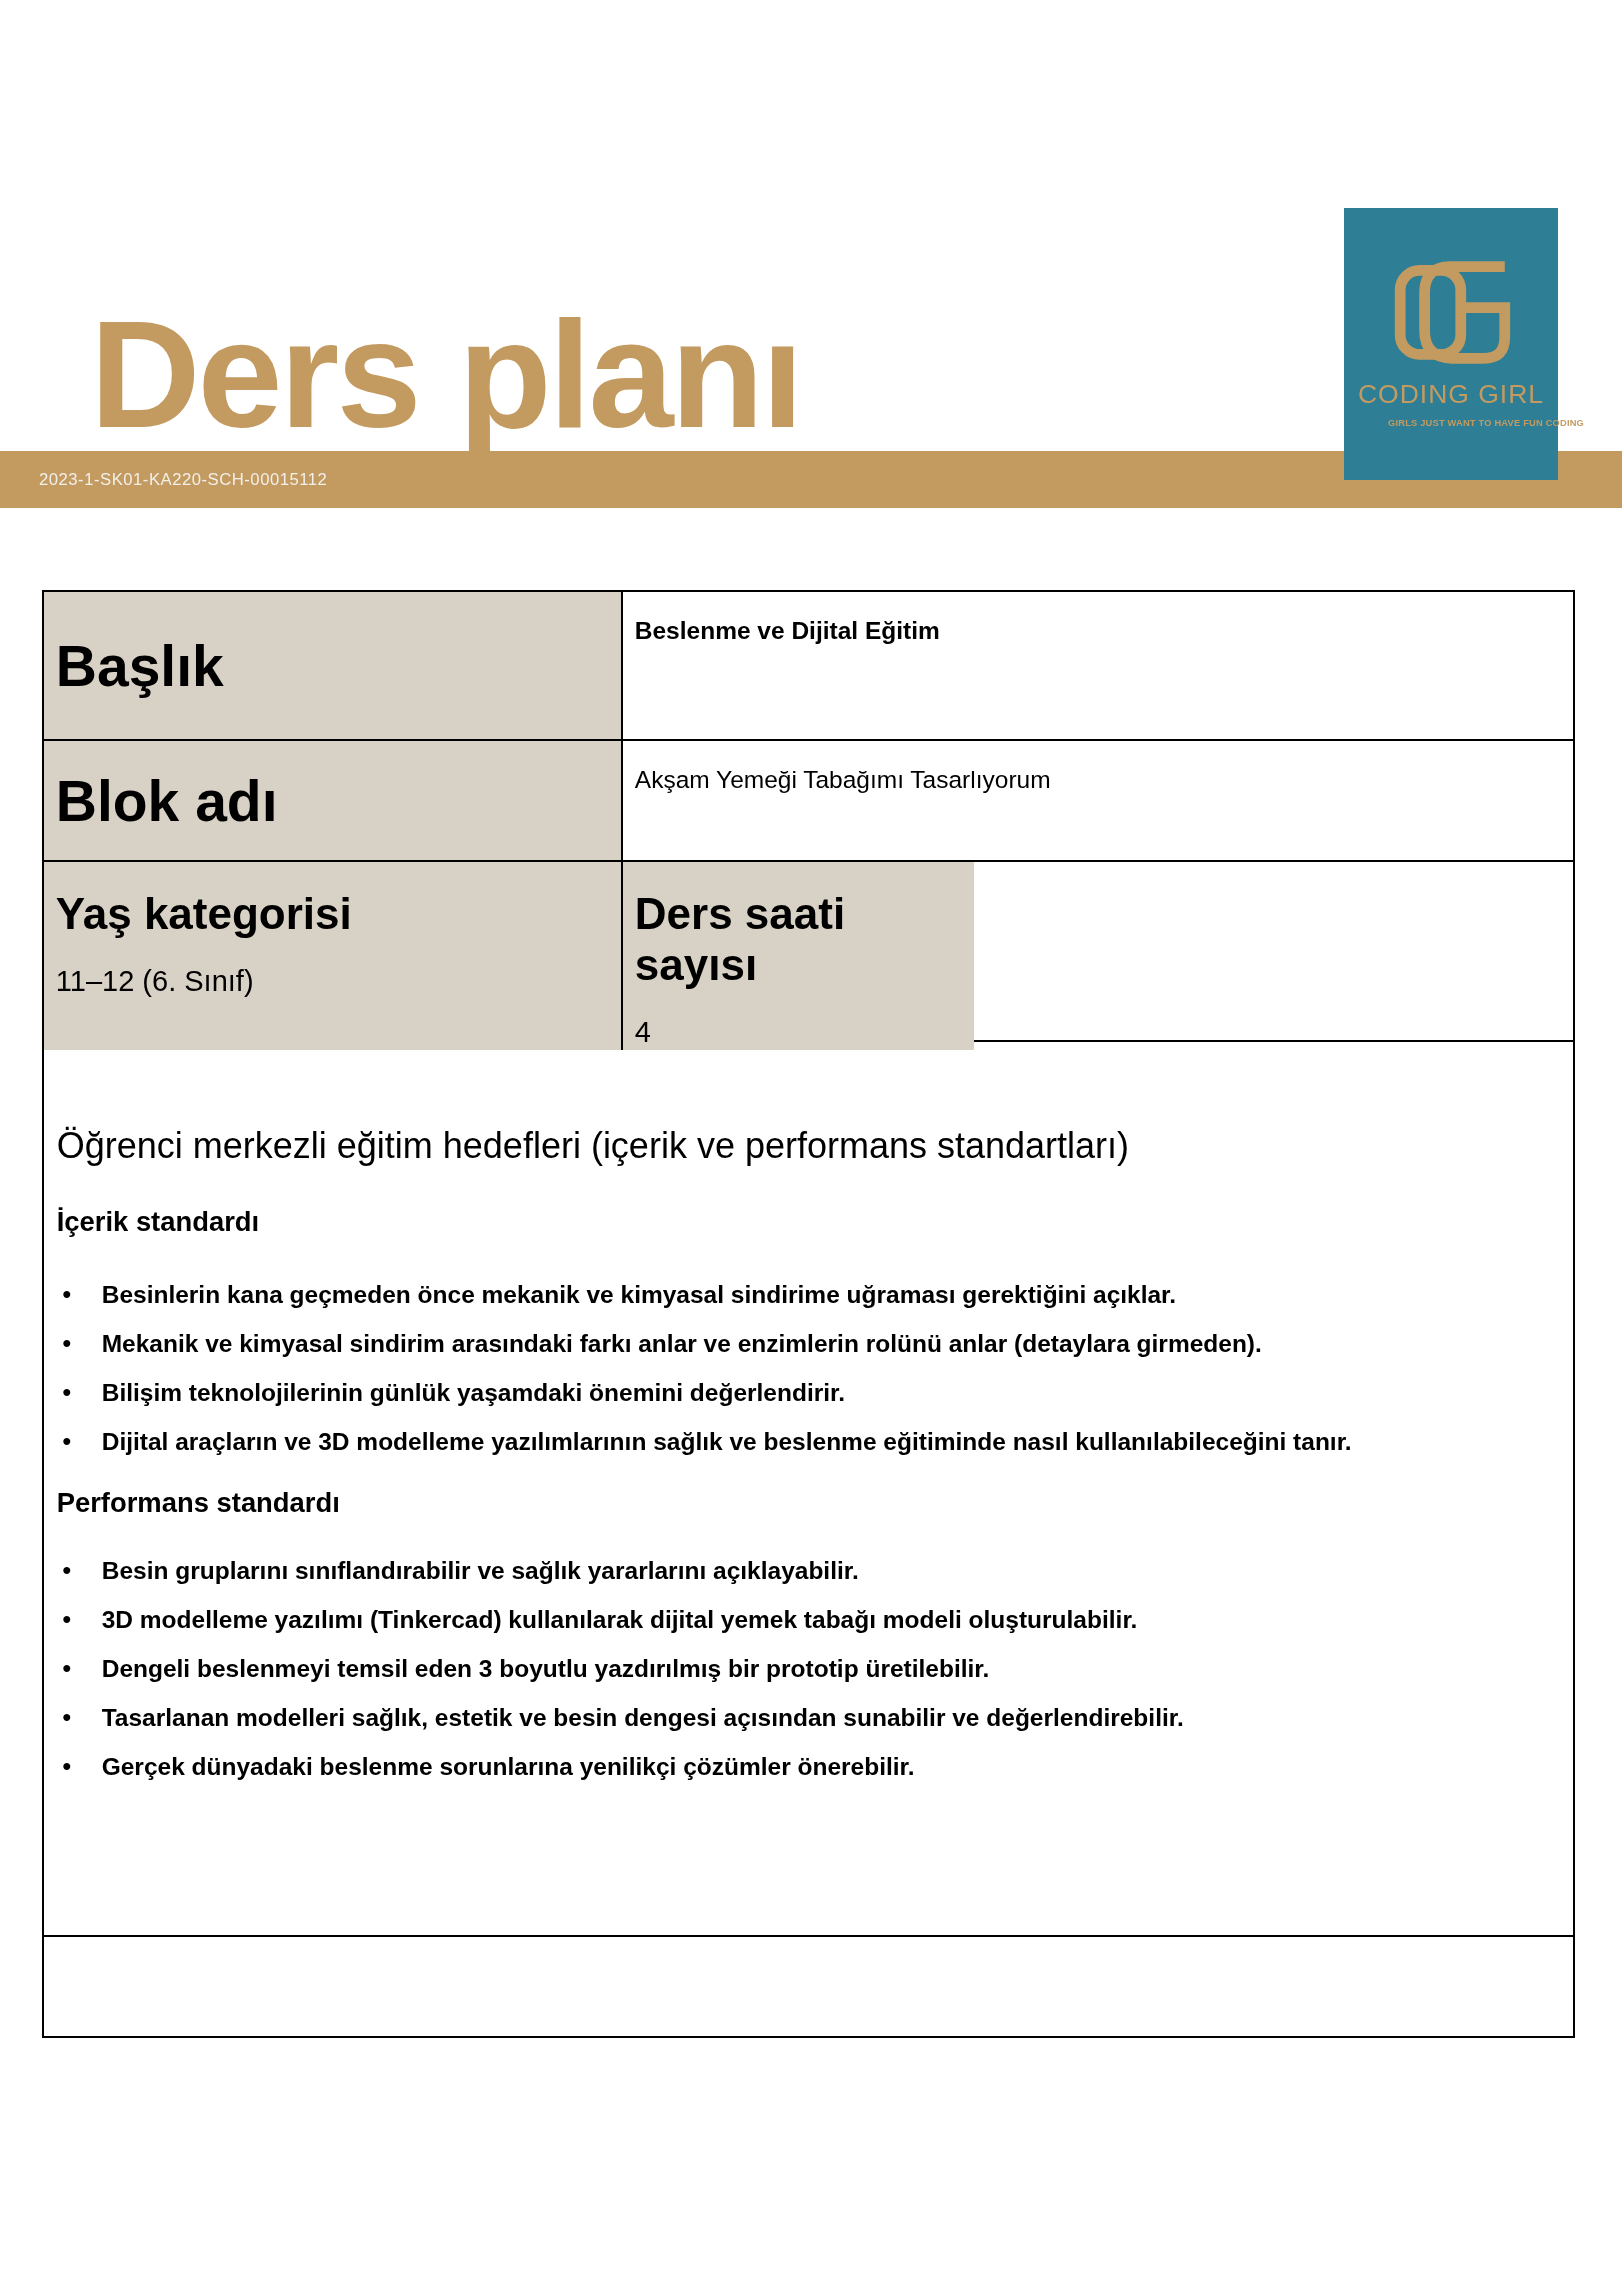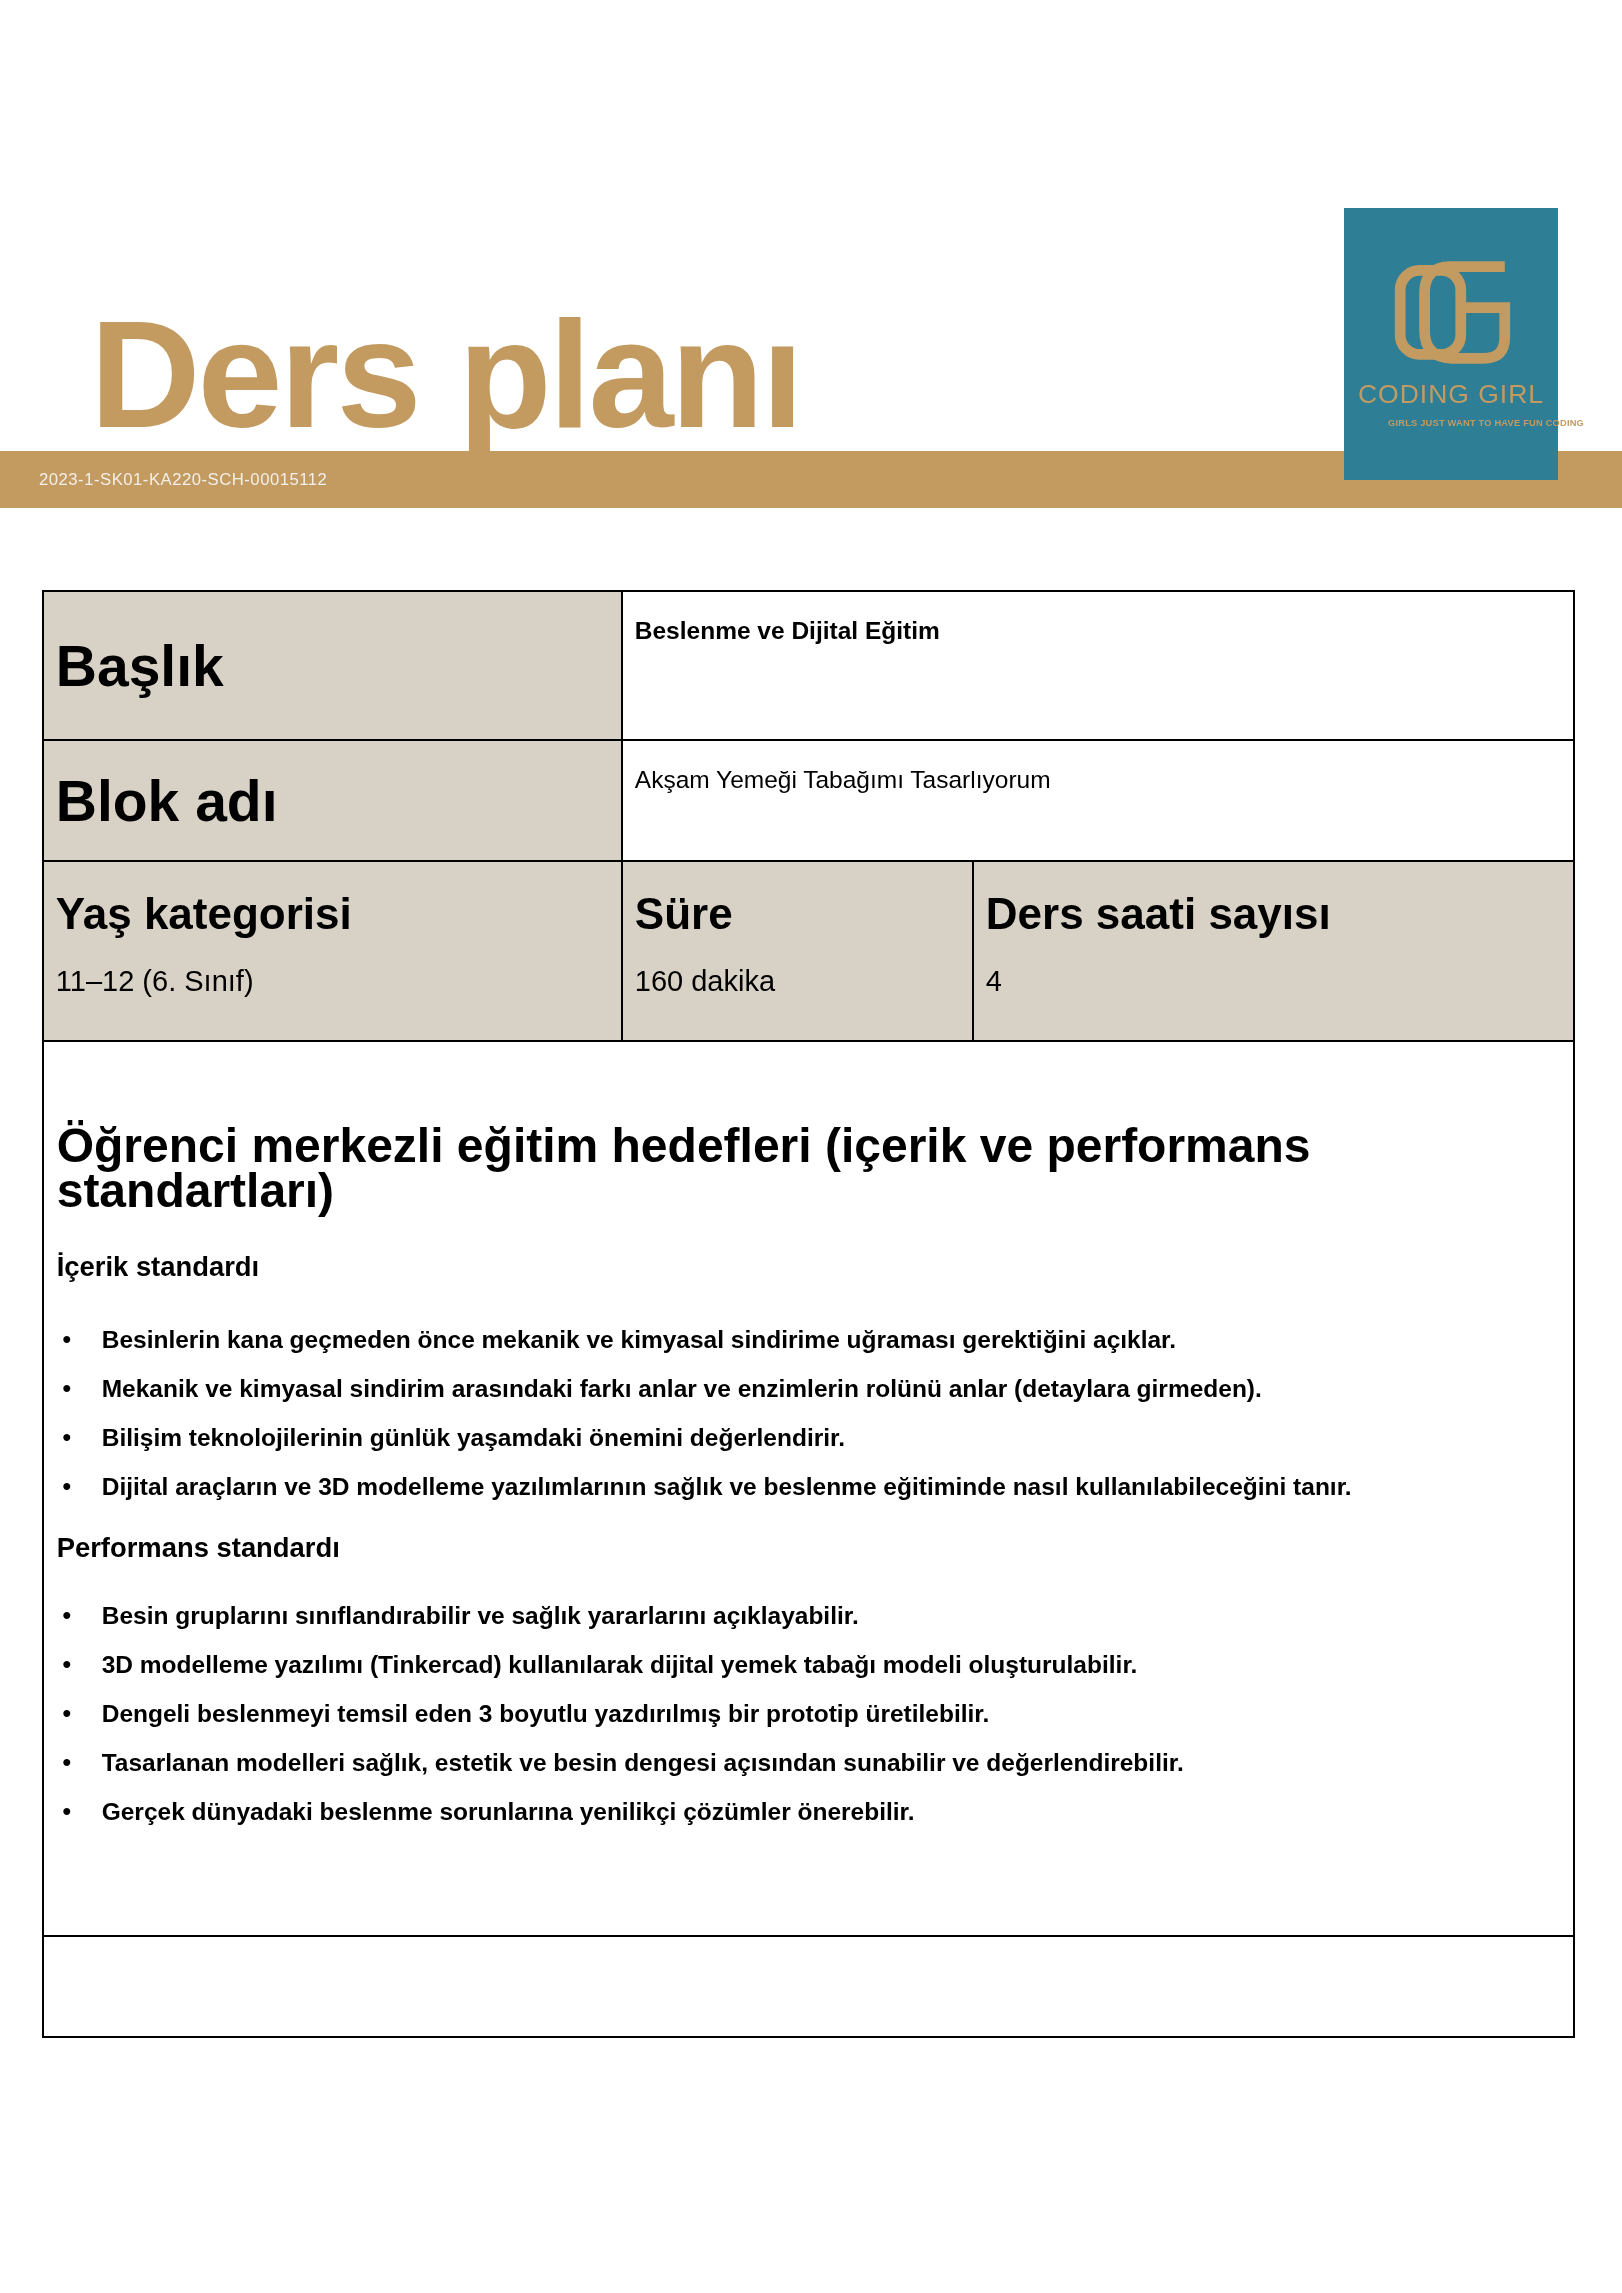--- a/index.html
+++ b/index.html
@@ -98,21 +98,21 @@
   }
   .mini-cell.divided{border-right:2.9px solid var(--border);}
   .mini-label{font-size:44px;font-weight:bold;line-height:51px;}
   .mini-value{margin-top:25.5px;font-size:29px;line-height:35px;}
   
   .objectives-cell{
     padding:81px 59px 0 12.7px;
     background:#fff;
   }
   .obj-heading{
-    font-size:48px;font-weight:bold;line-height:45px;
+    font-size:36px;font-weight:normal;line-height:45px;
   }
   .sub-heading{
     margin-top:35px;
     font-size:27.4px;font-weight:bold;line-height:37px;
   }
   .sub-heading.perf{margin-top:17.6px;}
   ul.obj-list{
     list-style:none;
     margin:30px 0 0 0;padding:0;
   }
@@ -159,24 +159,20 @@
     <div class="row r2">
       <div class="cell label-cell">Blok adı</div>
       <div class="cell value-cell">Akşam Yemeği Tabağımı Tasarlıyorum</div>
     </div>
 
     <div class="row r3">
       <div class="cell mini-cell divided">
         <div class="mini-label">Yaş kategorisi</div>
         <div class="mini-value">11–12 (6. Sınıf)</div>
       </div>
-      <div class="cell mini-cell divided">
-        <div class="mini-label">Süre</div>
-        <div class="mini-value">160 dakika</div>
-      </div>
       <div class="cell mini-cell">
         <div class="mini-label">Ders saati sayısı</div>
         <div class="mini-value">4</div>
       </div>
     </div>
 
     <div class="row r4 objectives-cell">
       <div class="obj-heading">Öğrenci merkezli eğitim hedefleri (içerik ve performans standartları)</div>
 
       <div class="sub-heading">İçerik standardı</div>

